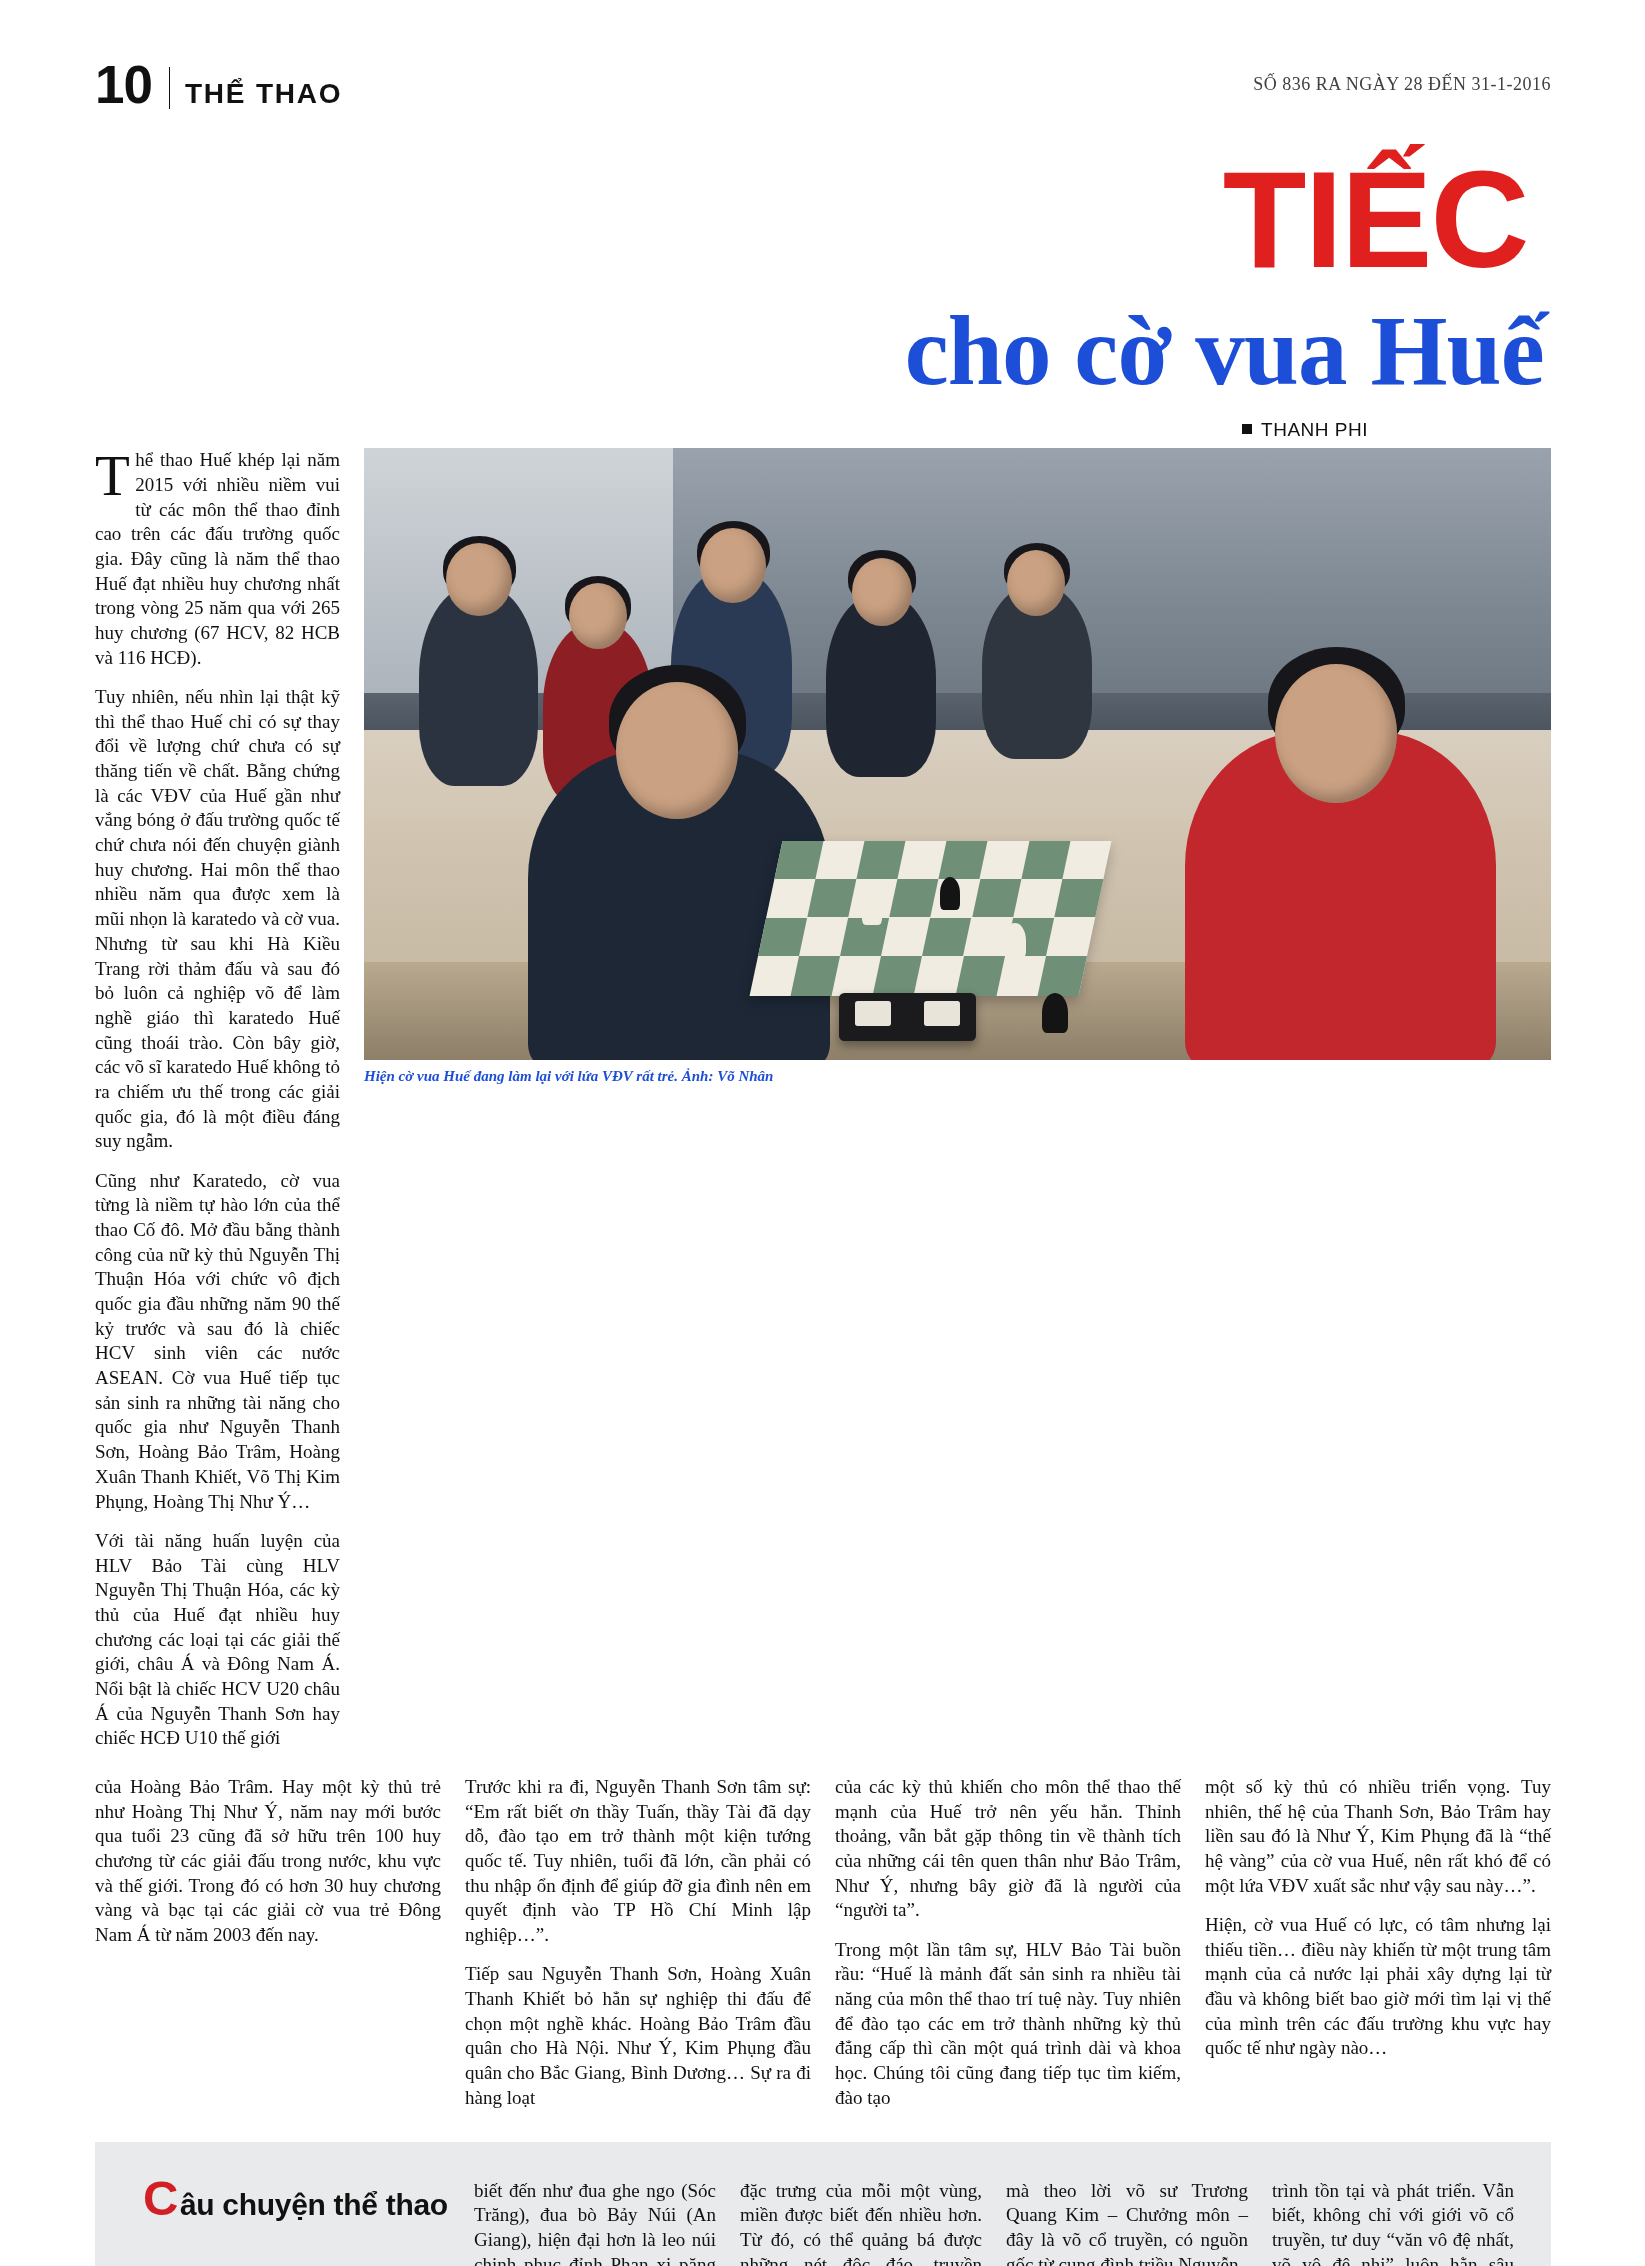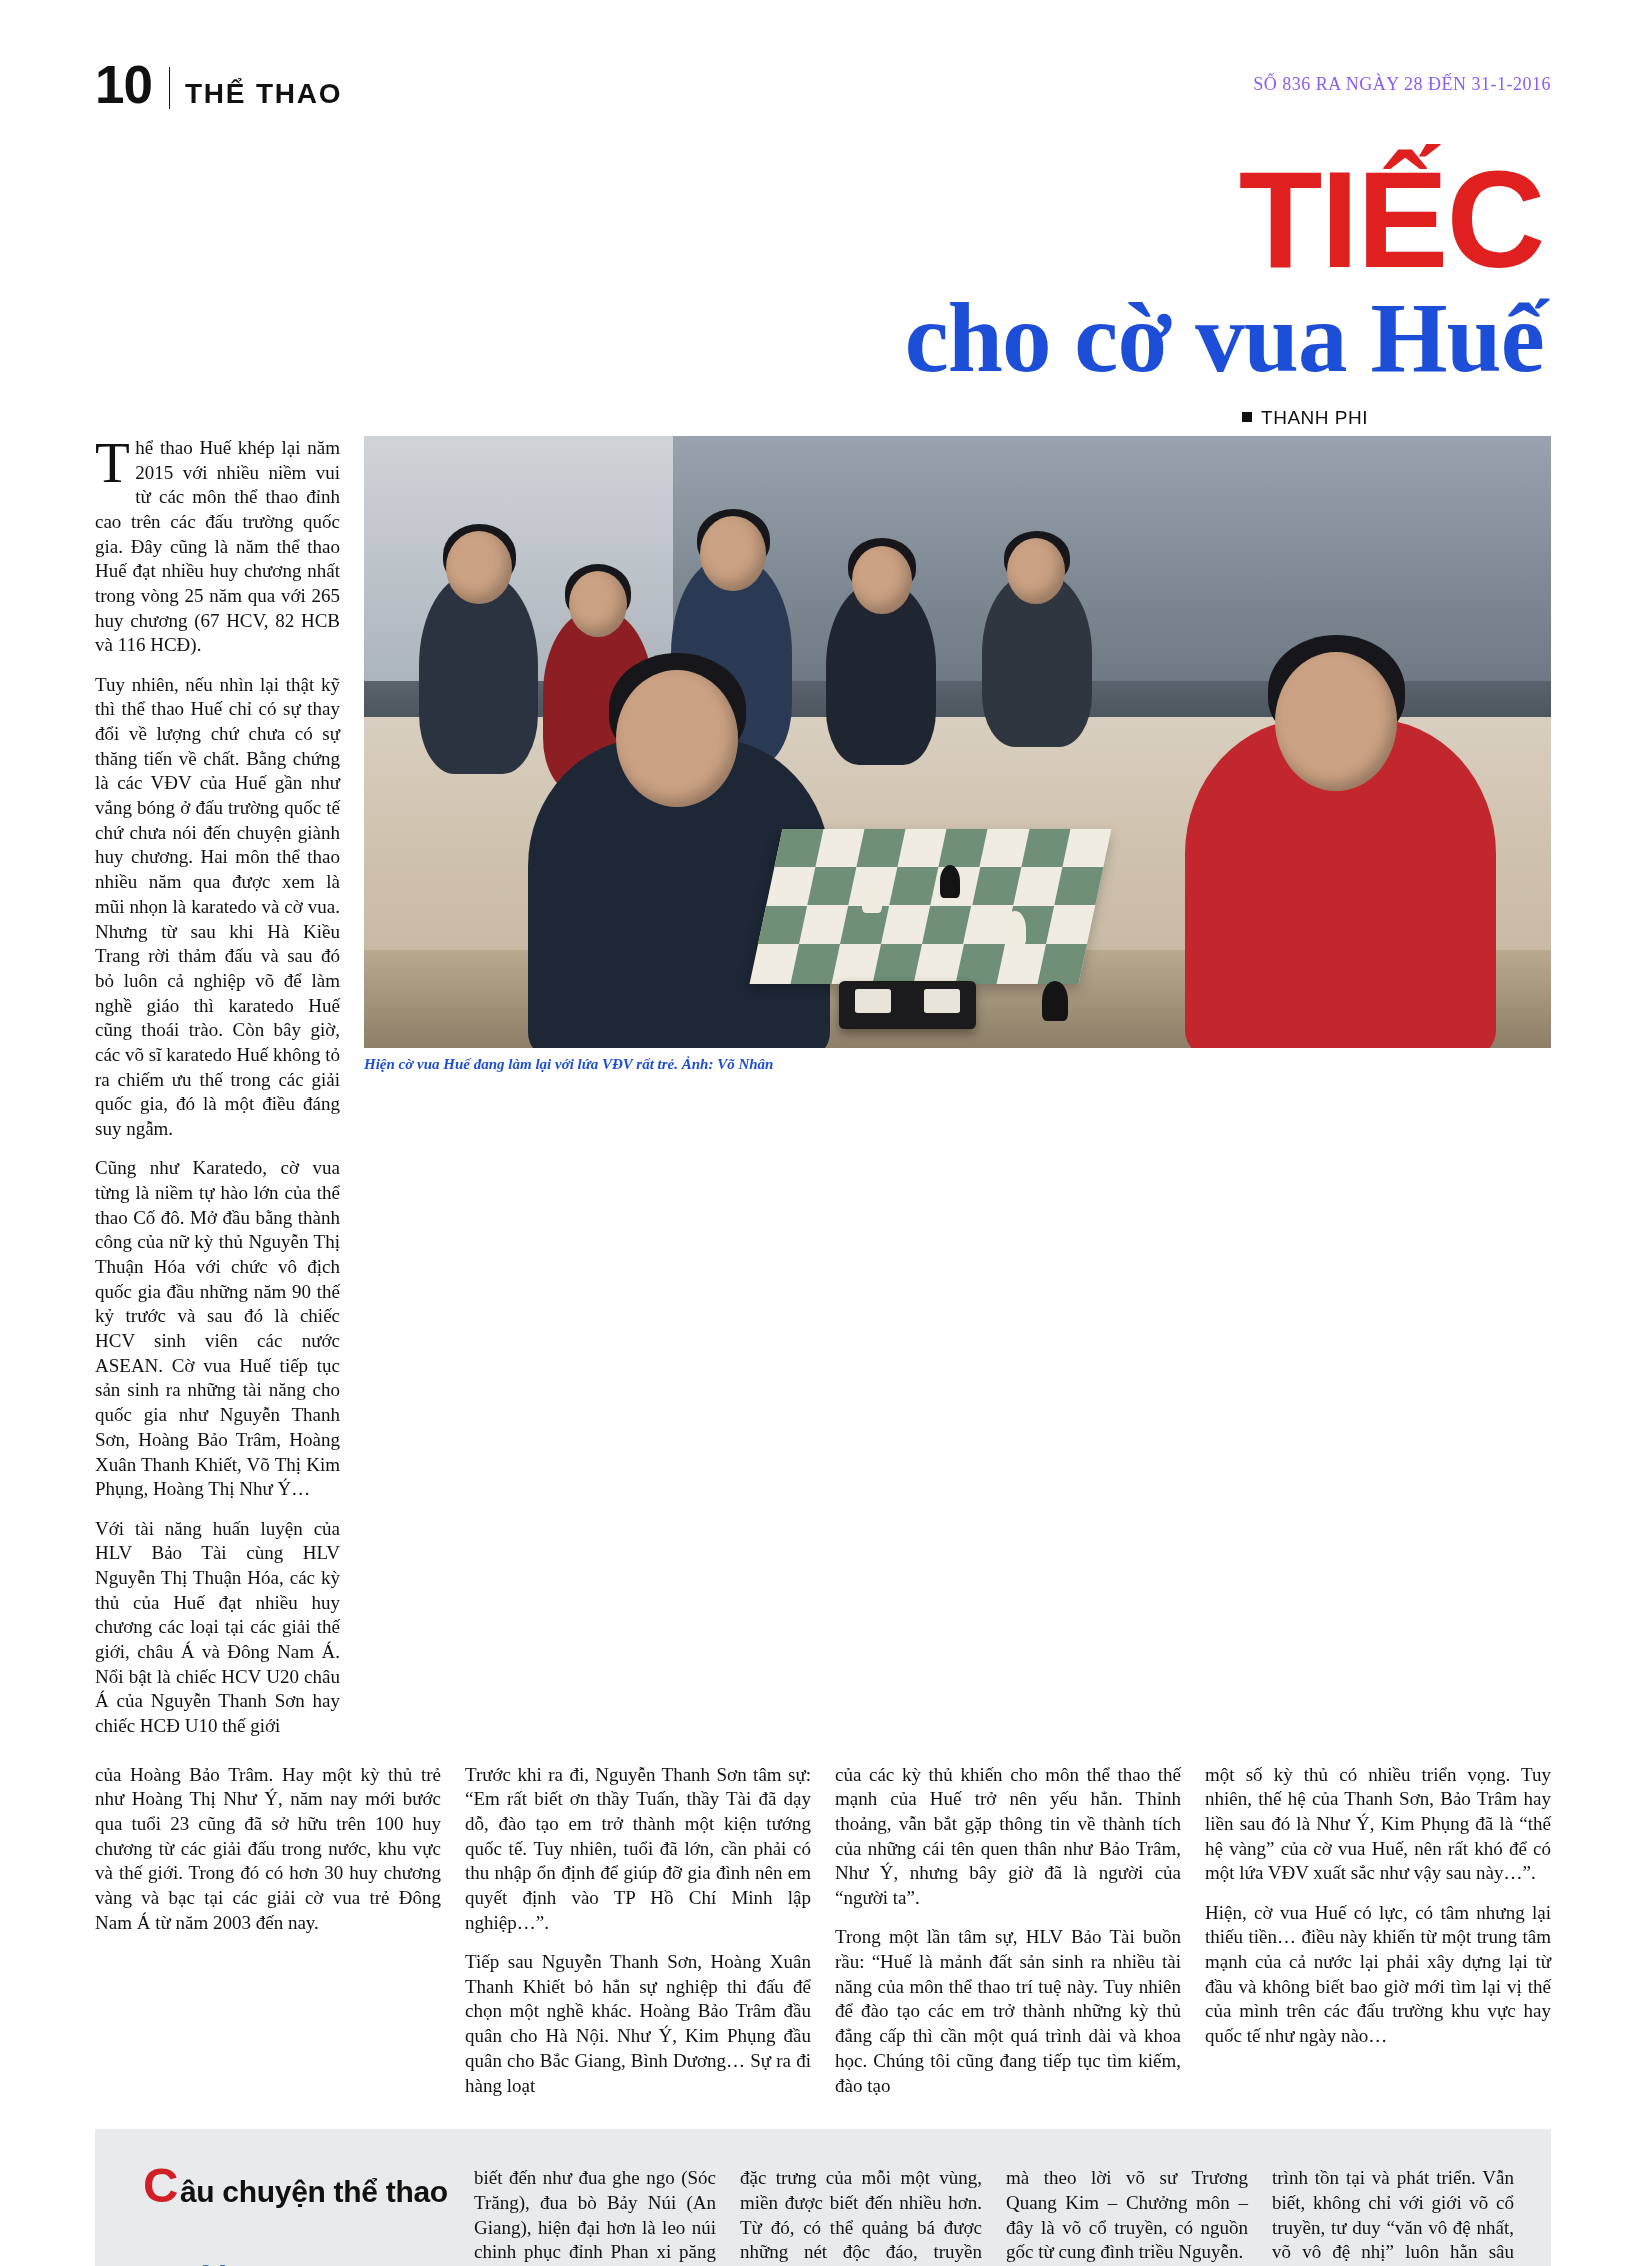--- a/index.html
+++ b/index.html
@@ -50,39 +50,39 @@
     font-weight:700;
     letter-spacing:1.8px;
     color:#111;
     position:relative;
     top:9.1px;
   }
   .issue-line{
     font-family:"Liberation Serif", serif;
     font-size:18px;
     letter-spacing:0.5px;
-    color:#8b5cf6;
+    color:#404040;
     position:relative;
     top:16.4px;
   }
 
   
   .headline-wrap{
     margin-top:40px;
     text-align:right;
     padding-right:7.3px;
   }
   .headline-1{
     font-family:"Liberation Sans", sans-serif;
     font-weight:700;
     font-size:137px;
     line-height:0.92;
     color:#e01f1f;
     letter-spacing:-1.8px;
-    margin:0;
+    margin:16px;
   }
   .headline-2{
     font-family:Liberation Serif, serif;
     font-weight:700;
     font-size:99px;
     line-height:1.05;
     color:#1d4ed8;
     letter-spacing:-0.9px;
     margin:3.7px 0 0 0;
   }

